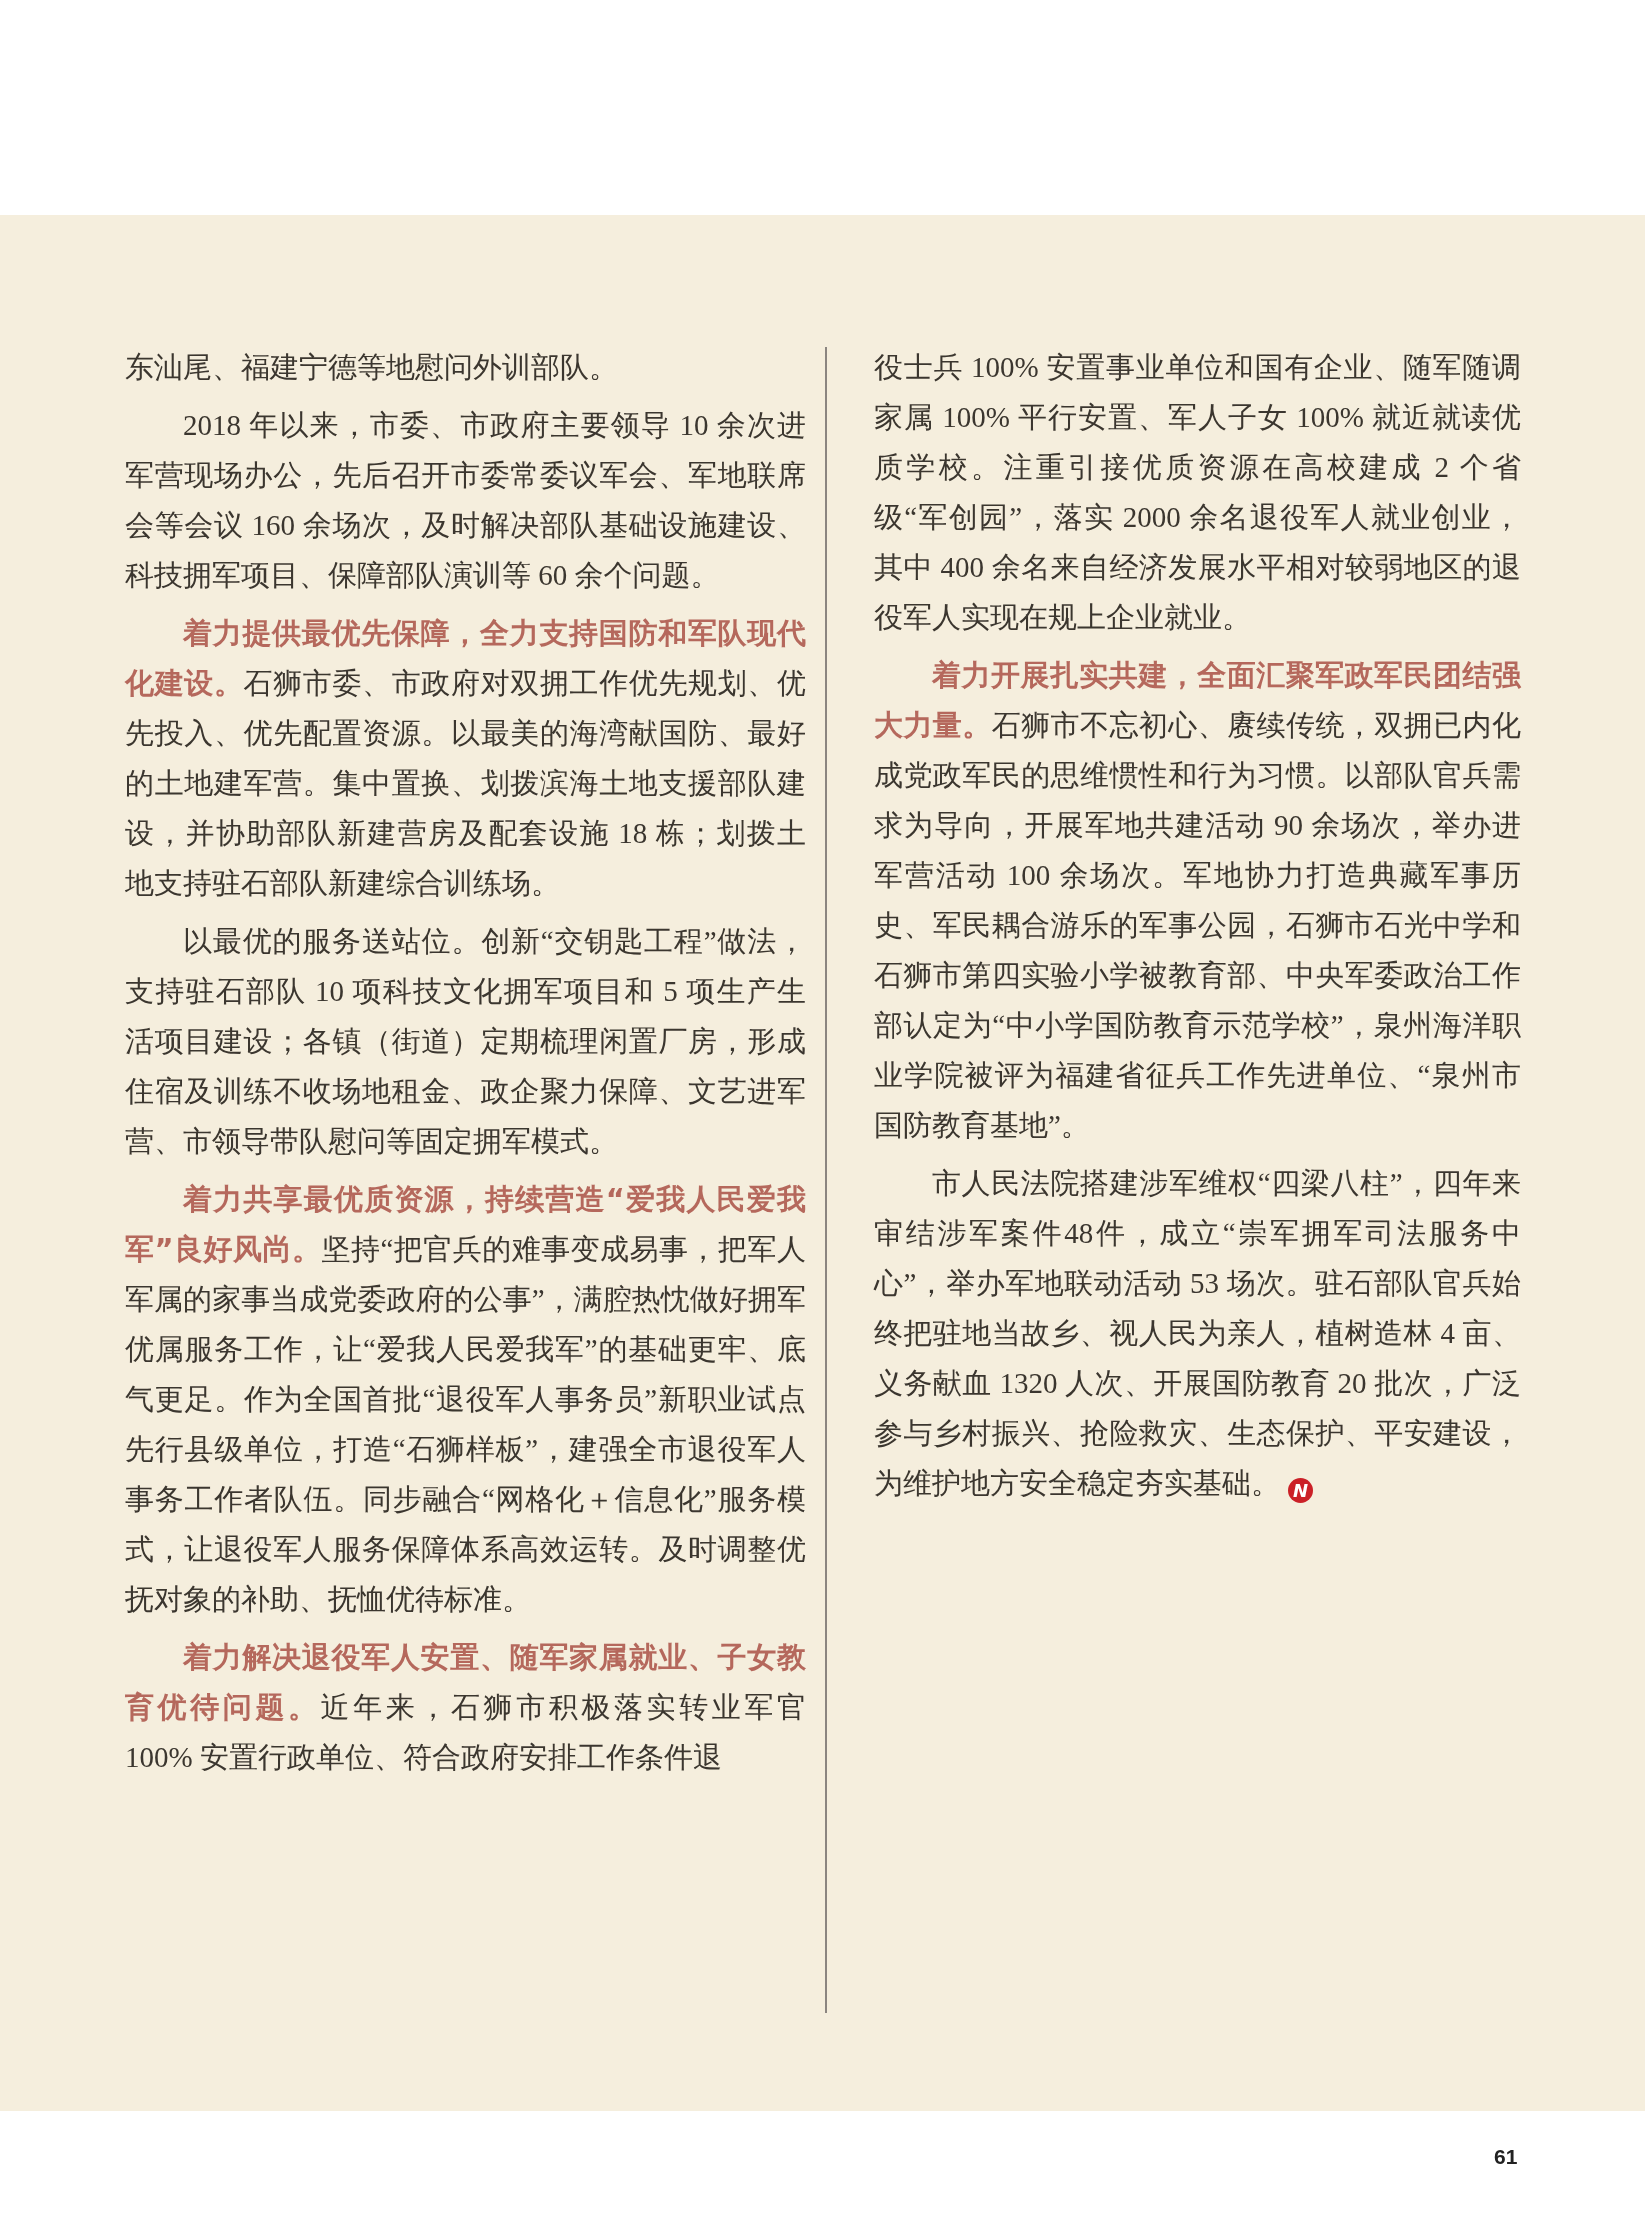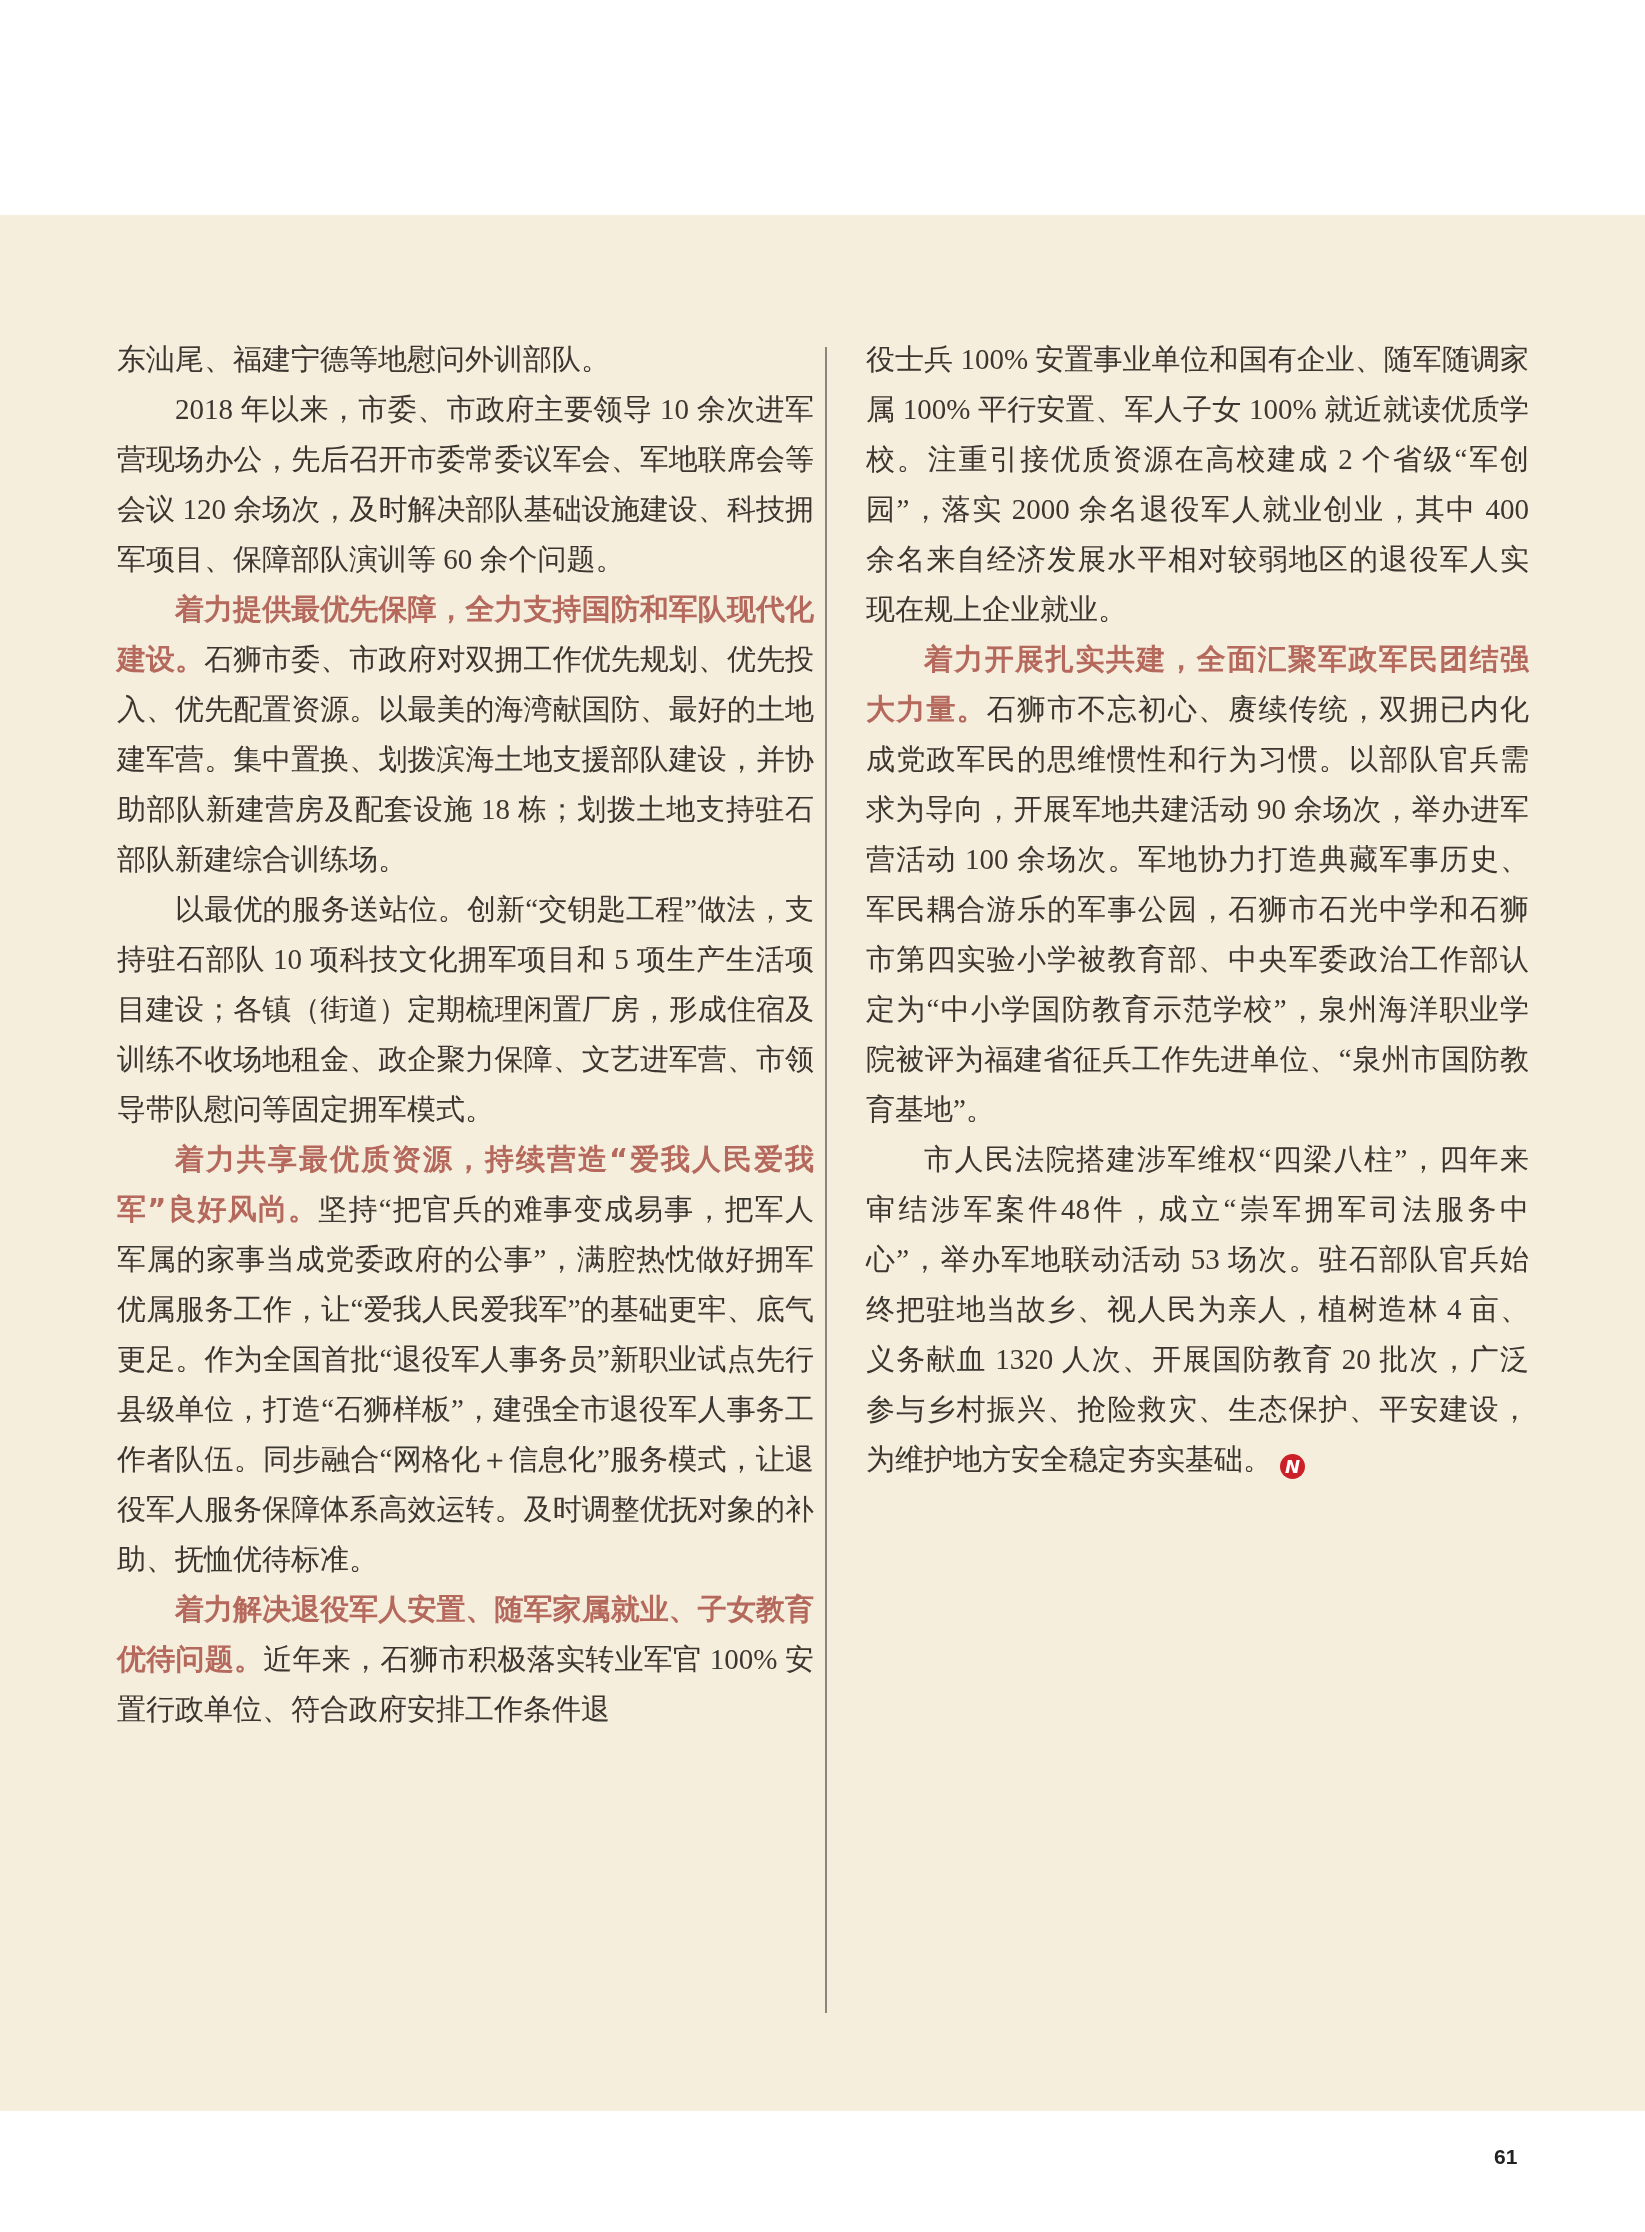--- a/index.html
+++ b/index.html
@@ -26,21 +26,21 @@
     position: absolute;
     top: 334px;
     font-size: 29px;
     line-height: 50px;
     color: #3b362f;
     text-align: justify;
     text-justify: inter-ideograph;
   }
   .col-left  { left: 117px; width: 697px; }
   .col-right { left: 866px; width: 663px; }
-  .column p  { margin: 0; padding: 0; }
+  .column p  { margin: 8px; padding: 0; }
   .indent    { text-indent: 2em; }
   .lead {
     font-family: "DejaVu Sans", "Liberation Sans", sans-serif;
     font-weight: bold;
     color: #b5685c;
   }
   .divider {
     position: absolute;
     left: 825px;
     top: 347px;
@@ -77,21 +77,21 @@
 </style>
 </head>
 <body>
 
 <div class="content-bg"></div>
 
 <div class="divider"></div>
 
 <div class="column col-left">
   <p class="para"><span>东汕尾、福建宁德等地慰问外训部队。</span></p>
-  <p class="para indent"><span>2018 年以来，市委、市政府主要领导 10 余次进军营现场办公，先后召开市委常委议军会、军地联席会等会议 120 余场次，及时解决部队基础设施建设、科技拥军项目、保障部队演训等 60 余个问题。</span></p>
+  <p class="para indent"><span>2018 年以来，市委、市政府主要领导 10 余次进军营现场办公，先后召开市委常委议军会、军地联席会等会议 160 余场次，及时解决部队基础设施建设、科技拥军项目、保障部队演训等 60 余个问题。</span></p>
   <p class="para indent"><span class="lead">着力提供最优先保障，全力支持国防和军队现代化建设。</span><span>石狮市委、市政府对双拥工作优先规划、优先投入、优先配置资源。以最美的海湾献国防、最好的土地建军营。集中置换、划拨滨海土地支援部队建设，并协助部队新建营房及配套设施 18 栋；划拨土地支持驻石部队新建综合训练场。</span></p>
   <p class="para indent"><span>以最优的服务送站位。创新“交钥匙工程”做法，支持驻石部队 10 项科技文化拥军项目和 5 项生产生活项目建设；各镇（街道）定期梳理闲置厂房，形成住宿及训练不收场地租金、政企聚力保障、文艺进军营、市领导带队慰问等固定拥军模式。</span></p>
   <p class="para indent"><span class="lead">着力共享最优质资源，持续营造“爱我人民爱我军”良好风尚。</span><span>坚持“把官兵的难事变成易事，把军人军属的家事当成党委政府的公事”，满腔热忱做好拥军优属服务工作，让“爱我人民爱我军”的基础更牢、底气更足。作为全国首批“退役军人事务员”新职业试点先行县级单位，打造“石狮样板”，建强全市退役军人事务工作者队伍。同步融合“网格化＋信息化”服务模式，让退役军人服务保障体系高效运转。及时调整优抚对象的补助、抚恤优待标准。</span></p>
   <p class="para indent"><span class="lead">着力解决退役军人安置、随军家属就业、子女教育优待问题。</span><span>近年来，石狮市积极落实转业军官 100% 安置行政单位、符合政府安排工作条件退</span></p>
 </div>
 
 <div class="column col-right">
   <p class="para"><span>役士兵 100% 安置事业单位和国有企业、随军随调家属 100% 平行安置、军人子女 100% 就近就读优质学校。注重引接优质资源在高校建成 2 个省级“军创园”，落实 2000 余名退役军人就业创业，其中 400 余名来自经济发展水平相对较弱地区的退役军人实现在规上企业就业。</span></p>
   <p class="para indent"><span class="lead">着力开展扎实共建，全面汇聚军政军民团结强大力量。</span><span>石狮市不忘初心、赓续传统，双拥已内化成党政军民的思维惯性和行为习惯。以部队官兵需求为导向，开展军地共建活动 90 余场次，举办进军营活动 100 余场次。军地协力打造典藏军事历史、军民耦合游乐的军事公园，石狮市石光中学和石狮市第四实验小学被教育部、中央军委政治工作部认定为“中小学国防教育示范学校”，泉州海洋职业学院被评为福建省征兵工作先进单位、“泉州市国防教育基地”。</span></p>
   <p class="para indent"><span>市人民法院搭建涉军维权“四梁八柱”，四年来审结涉军案件48件，成立“崇军拥军司法服务中心”，举办军地联动活动 53 场次。驻石部队官兵始终把驻地当故乡、视人民为亲人，植树造林 4 亩、义务献血 1320 人次、开展国防教育 20 批次，广泛参与乡村振兴、抢险救灾、生态保护、平安建设，为维护地方安全稳定夯实基础。</span><span class="end-mark">N</span></p>

